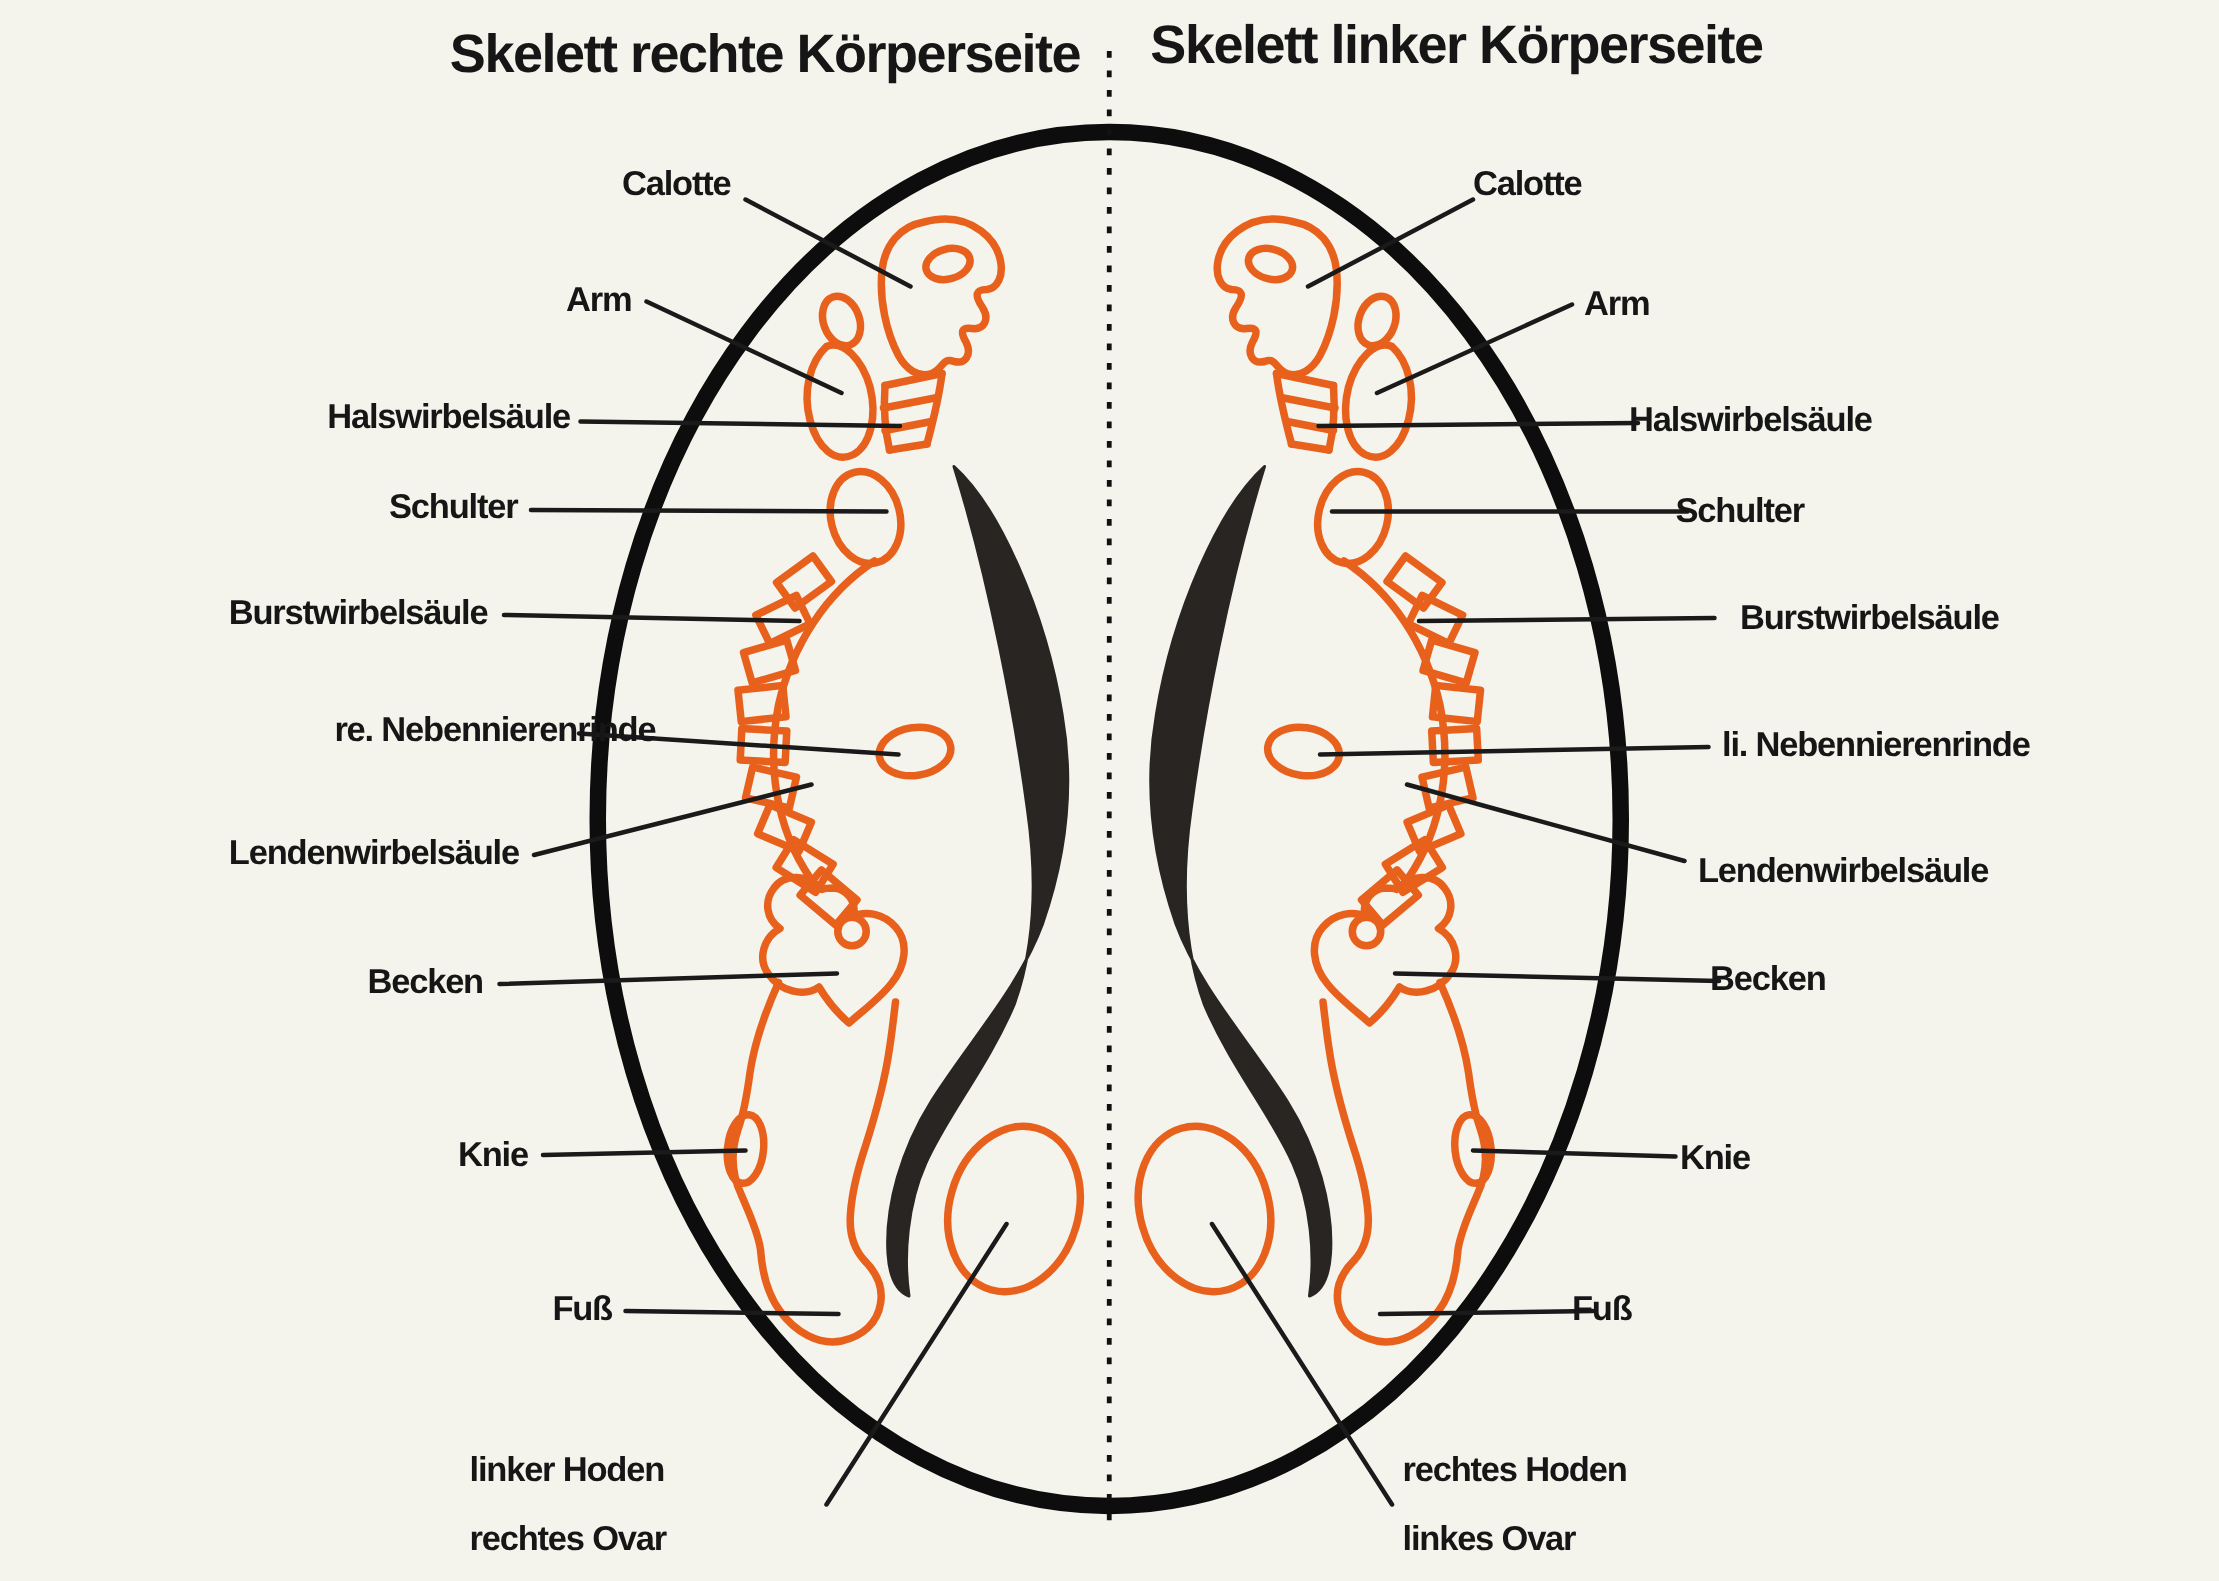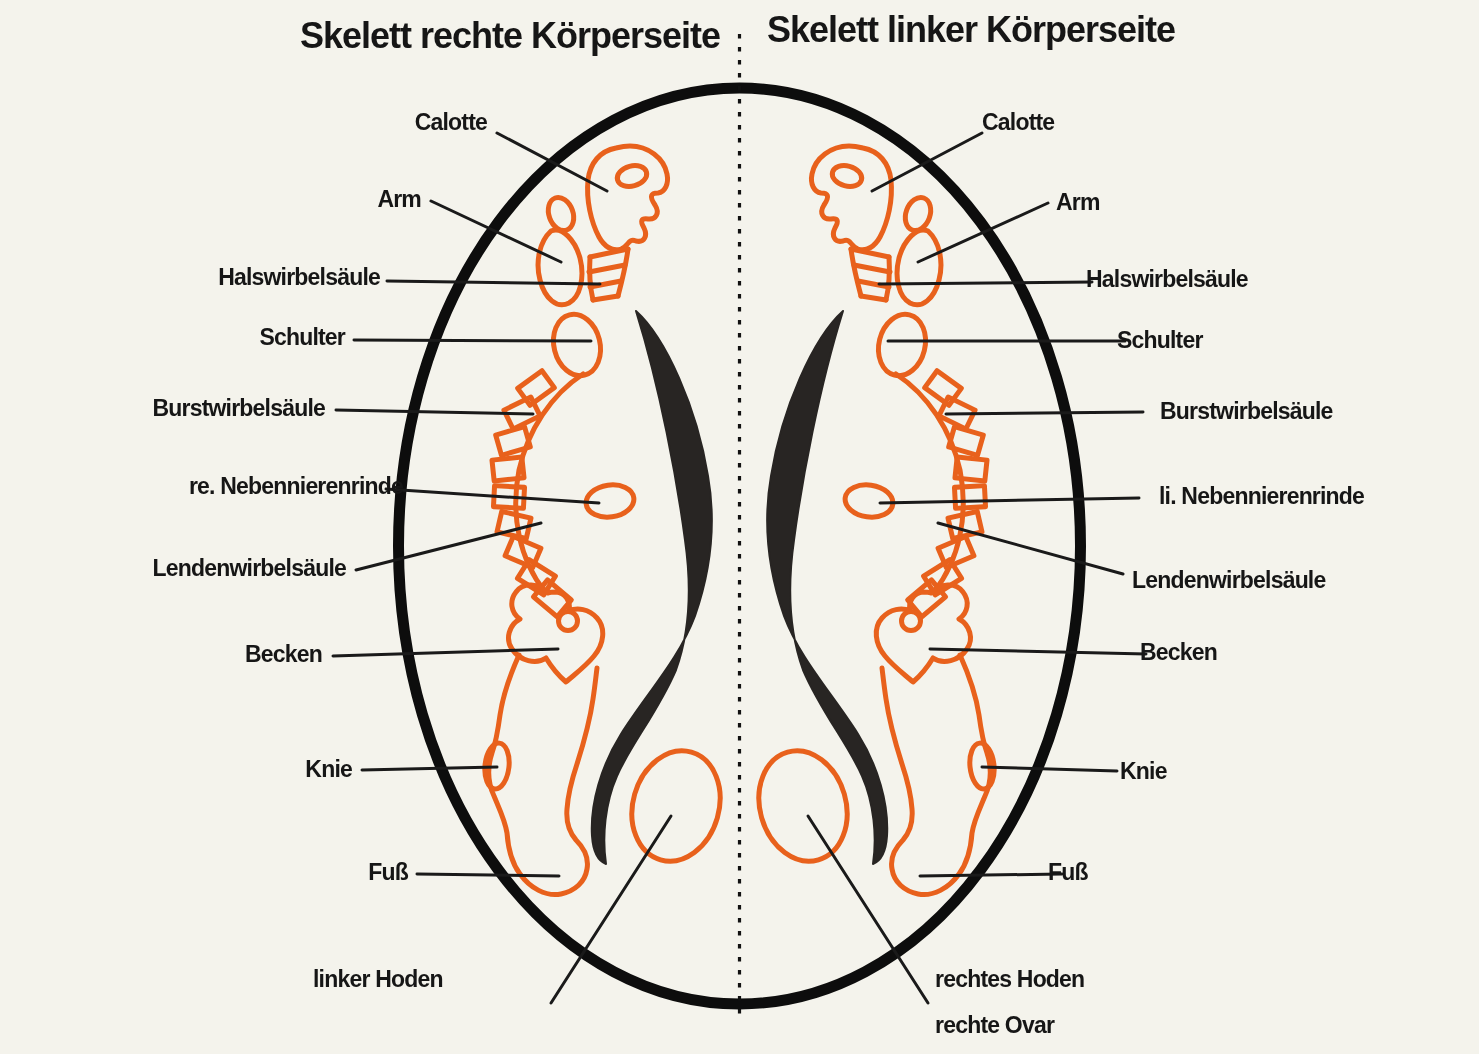--- a/index.html
+++ b/index.html
@@ -174,66 +174,67 @@
       </div>
       <div class="lbl mid align-right" style="right: 1099px; top: 277px;">
         <div>Halswirbelsäule</div>
       </div>
       <div class="lbl mid align-right" style="right: 1134px; top: 337px;">
         <div>Schulter</div>
       </div>
       <div class="lbl mid align-right" style="right: 1154px; top: 408px;">
         <div>Burstwirbelsäule</div>
       </div>
-      <div class="lbl mid align-right" style="right: 1076px; top: 486px; text-align: center;">
+      <div class="lbl mid align-right" style="right: 1042px; top: 486px; text-align: center;">
         <div>re. Nebennierenrinde</div>
       </div>
       <div class="lbl mid align-right" style="right: 1133px; top: 568px;">
         <div>Lendenwirbelsäule</div>
       </div>
       <div class="lbl mid align-right" style="right: 1157px; top: 654px;">
         <div>Becken</div>
       </div>
       <div class="lbl mid align-right" style="right: 1127px; top: 769px;">
         <div>Knie</div>
       </div>
       <div class="lbl mid align-right" style="right: 1071px; top: 872px;">
         <div>Fuß</div>
       </div>
       <div class="lbl" style="left: 313px; top: 956px;">
         <div>linker Hoden</div>
+        <div>rechtes Ovar</div>
       </div>
       <div class="lbl mid" style="left: 982px; top: 122px;">
         <div>Calotte</div>
       </div>
       <div class="lbl mid" style="left: 1056px; top: 202px;">
         <div>Arm</div>
       </div>
       <div class="lbl mid" style="left: 1086px; top: 279px;">
         <div>Halswirbelsäule</div>
       </div>
       <div class="lbl mid" style="left: 1117px; top: 340px;">
         <div>Schulter</div>
       </div>
       <div class="lbl mid" style="left: 1160px; top: 411px;">
         <div>Burstwirbelsäule</div>
       </div>
-      <div class="lbl mid" style="left: 1148px; top: 496px; margin-left: 11px;">
+      <div class="lbl mid" style="left: 1148px; top: 496px;">
         <div>li. Nebennierenrinde</div>
       </div>
       <div class="lbl mid" style="left: 1132px; top: 580px;">
         <div>Lendenwirbelsäule</div>
       </div>
       <div class="lbl mid" style="left: 1140px; top: 652px;">
         <div>Becken</div>
       </div>
       <div class="lbl mid" style="left: 1120px; top: 771px;">
         <div>Knie</div>
       </div>
       <div class="lbl mid" style="left: 1048px; top: 872px;">
         <div>Fuß</div>
       </div>
       <div class="lbl" style="left: 935px; top: 956px;">
         <div>rechtes Hoden</div>
-        <div>rechte Ovar</div>
+        <div>linkes Ovar</div>
       </div>
     </div>
 </div>
 
 </body></html>

